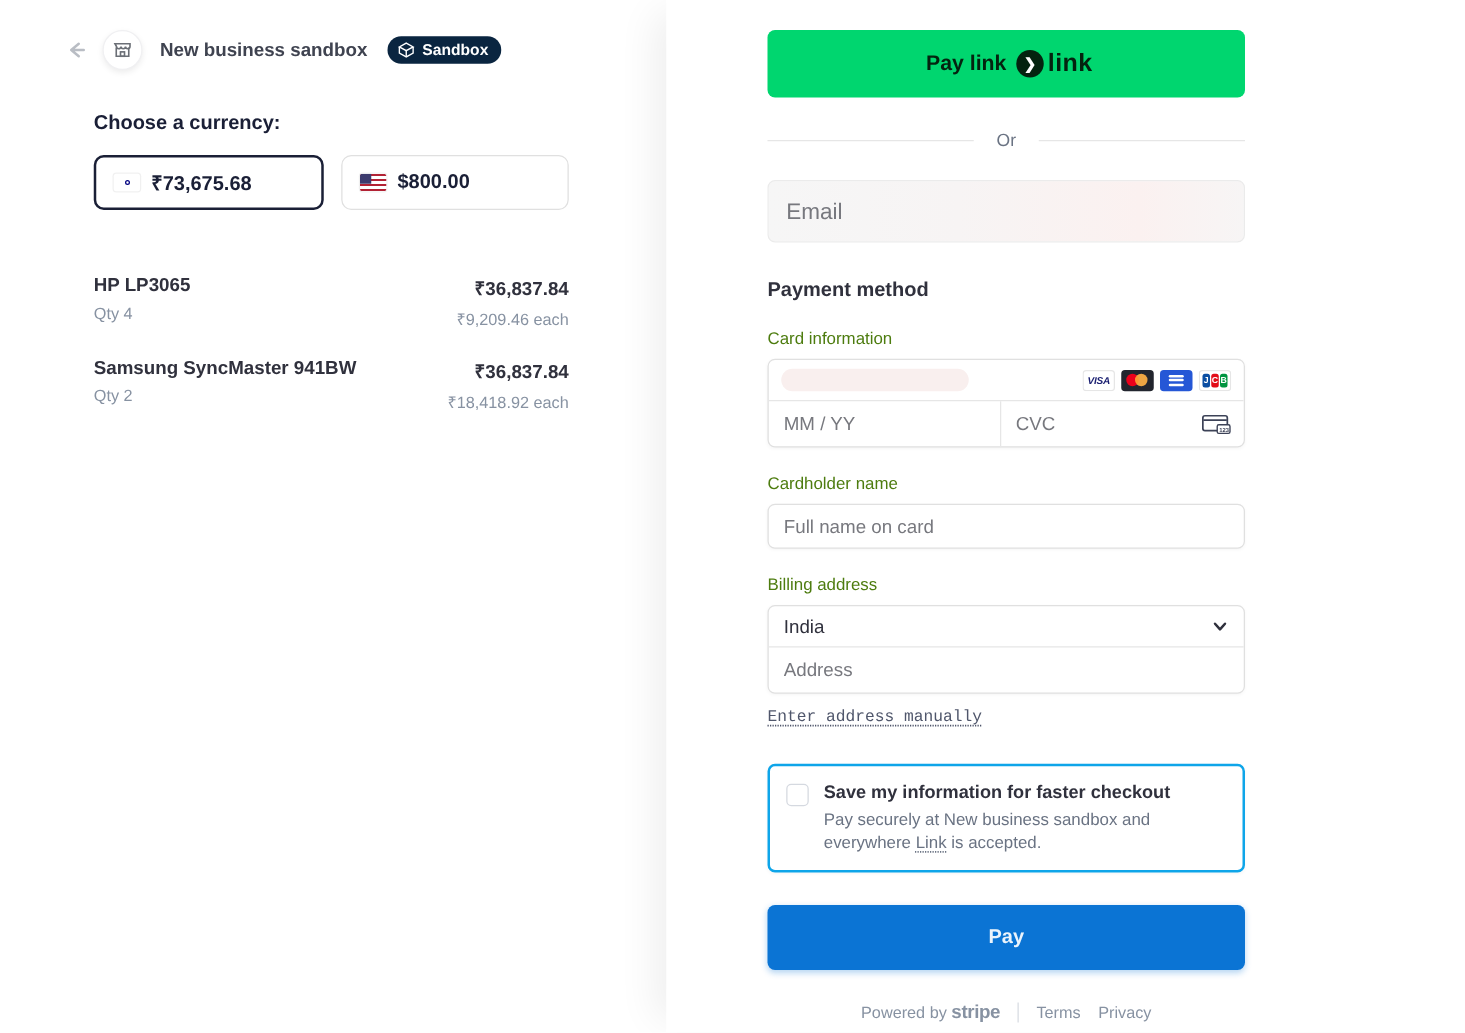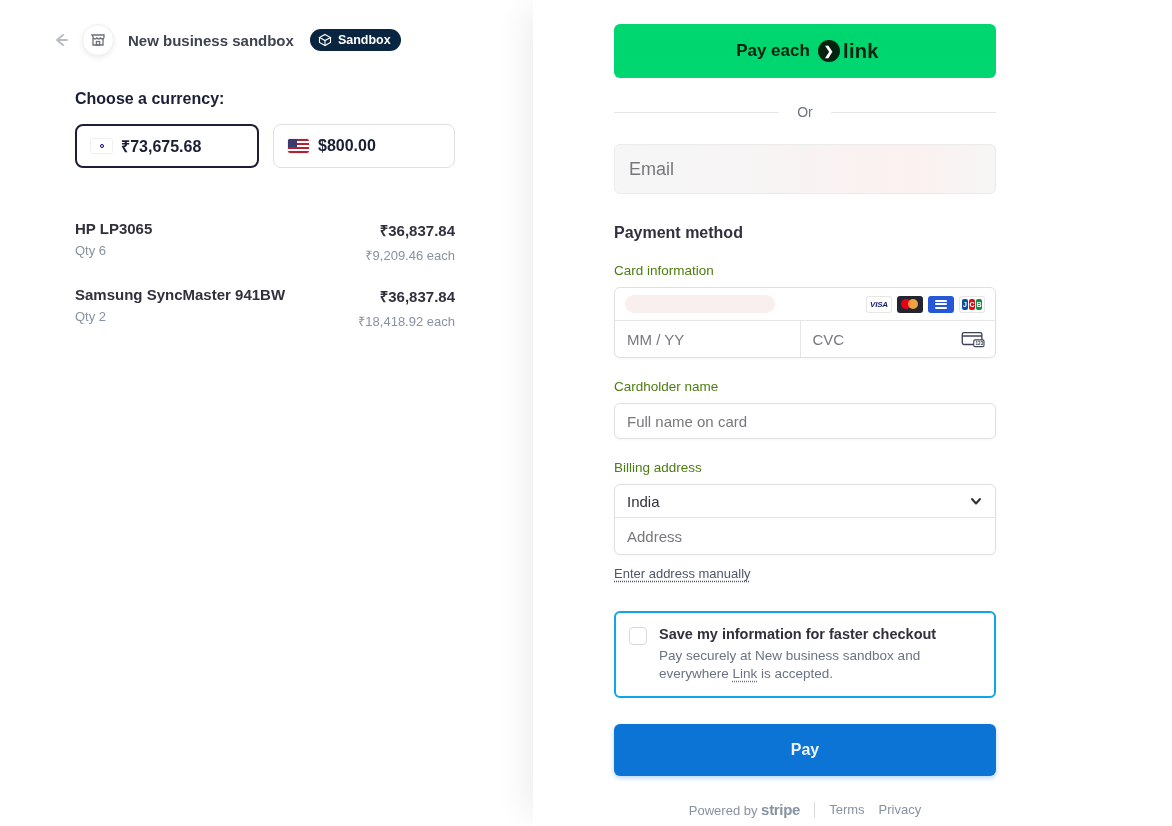--- a/index.html
+++ b/index.html
@@ -103,21 +103,21 @@
     border-radius:6px; box-shadow:0 1px 3px rgba(0,0,0,.04); padding:0 12px; font-size:15px;
     color:#30313d; outline:none; font-family:"Liberation Sans", sans-serif; }
   .plain-input::placeholder { color:#77787e; }
 
   .billing-group { margin-top:9px; border:1px solid #e0e0e0; border-radius:6px;
     box-shadow:0 1px 3px rgba(0,0,0,.04); overflow:hidden; background:#fff; }
   .country-row { height:33px; display:flex; align-items:center; justify-content:space-between;
     padding:0 12px; border-bottom:1px solid #e6e6e6; font-size:15px; color:#30313d; cursor:pointer; }
   .address-row { height:36px; display:flex; align-items:center; }
   .manual-link { display:inline-block; margin-top:11px; font-size:13px; color:#4f566b;
-    text-decoration:underline dotted; text-underline-offset:3px; cursor:pointer; }
+    text-decoration:underline dotted; text-underline-offset:3px; cursor:pointer;font-family:Liberation Mono, monospace; }
 
   .save-box { margin-top:29px; border:2px solid #0ea5e9; border-radius:6px;
     box-shadow:0 1px 3px rgba(0,0,0,.04); padding:13px 16px 13px 13px; display:flex; gap:12px; }
   .checkbox { width:18px; height:18px; border:1.5px solid #d5d9e0; border-radius:4px;
     background:#fff; flex:none; margin-top:1px; cursor:pointer; }
   .save-title { font-size:14.5px; font-weight:700; color:#30313d; }
   .save-desc { font-size:13.5px; color:#6a7383; margin-top:5px; line-height:1.35; }
   .save-desc .link-word { text-decoration:underline dotted; text-underline-offset:3px;
     color:#6a7383; cursor:pointer; }
 
@@ -176,21 +176,21 @@
             </span>
           <span>$800.00</span>
         </button>
       </div>
 
 
       <div class="items">
         <div class="item-row">
           <div>
             <div class="item-name">HP LP3065</div>
-            <div class="item-qty">Qty 6</div>
+            <div class="item-qty">Qty 4</div>
           </div>
           <div>
             <div class="item-total">₹36,837.84</div>
             <div class="item-each">₹9,209.46 each</div>
           </div>
         </div>
         <div class="item-row">
           <div>
             <div class="item-name">Samsung SyncMaster 941BW</div>
             <div class="item-qty">Qty 2</div>
@@ -201,21 +201,21 @@
           </div>
         </div>
       </div>
     </div>
   </div>
 
   <div class="right-pane">
     <div class="right-content">
 
       <button class="link-btn">
-        <span class="lbl">Pay each</span>
+        <span class="lbl">Pay link</span>
         <span class="link-icon">❯</span>
         <span class="brand">link</span>
       </button>
 
       <div class="or-divider">
         <span class="line"></span>
         <span class="or-text">Or</span>
         <span class="line"></span>
       </div>
 

